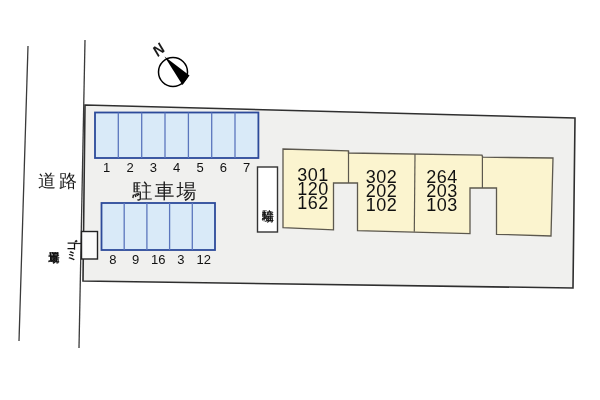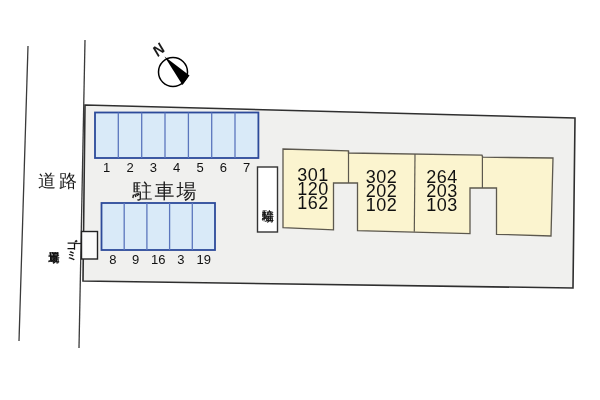--- a/index.html
+++ b/index.html
@@ -92,21 +92,21 @@
     <div class="cell">7</div>
   </div>
 
   <div class="txt parking-label" style="left:118px;top:178px;width:95px;">駐車場</div>
 
   <div class="stall-row" style="left:101.5px;top:252px;width:113.5px;height:15px;">
     <div class="cell">8</div>
     <div class="cell">9</div>
     <div class="cell">16</div>
     <div class="cell">3</div>
-    <div class="cell">19</div>
+    <div class="cell">12</div>
   </div>
 
   <div class="vtext bicycle-label">駐輪場</div>
 
   <div class="vtext garbage-col" style="left:64px;top:229px;height:28px;">ゴミ</div>
   <div class="vtext garbage-col" style="left:46px;top:229px;height:28px;">置場</div>
 
   <div class="unit" style="left:284px;top:169px;width:58px;">
     <div>301</div>
     <div>120</div>

